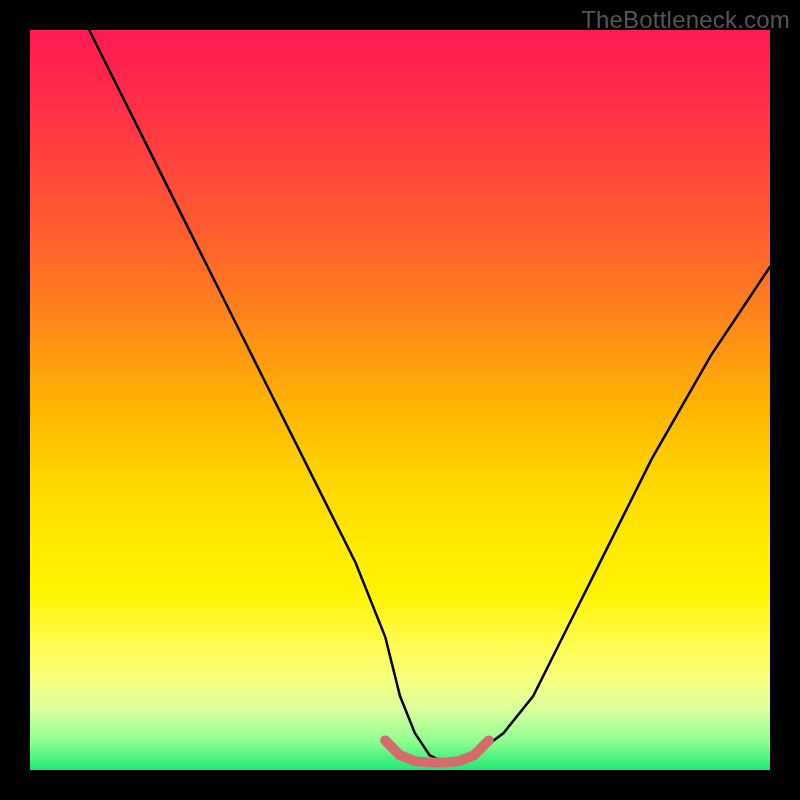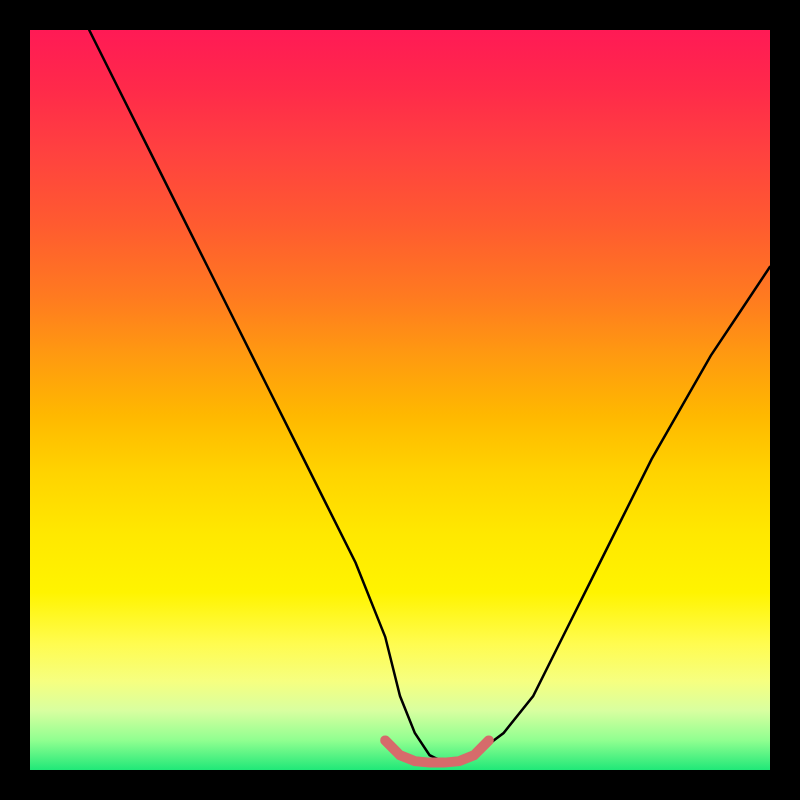--- a/index.html
+++ b/index.html
@@ -65,13 +65,14 @@
 </head>
 <body>
 
 <div class="frame">
   <div class="plot-area">
     <svg class="curve" viewBox="0 0 740 740" preserveAspectRatio="none">
       <path id="main-curve" fill="none" stroke="#000000" stroke-width="2.5" stroke-linecap="round" d="M59.2 0.0 L88.8 59.2 L118.4 118.4 L148.0 177.6 L177.6 236.8 L207.2 296.0 L236.8 355.2 L266.4 414.4 L296.0 473.6 L325.6 532.8 L355.2 606.8 L370.0 666.0 L384.8 703.0 L399.6 725.2 L414.4 732.6 L429.2 732.6 L444.0 725.2 L473.6 703.0 L503.2 666.0 L532.8 606.8 L562.4 547.6 L592.0 488.4 L621.6 429.2 L651.2 377.4 L680.8 325.6 L710.4 281.2 L740.0 236.8"></path>
       <path id="flat-curve" fill="none" stroke="#d66b6b" stroke-width="10" stroke-linecap="round" d="M355.2 710.4 L370.0 725.2 L384.8 731.1 L399.6 732.6 L414.4 732.6 L429.2 731.1 L444.0 725.2 L458.8 710.4"></path>
     </svg>
   </div>
+  <div class="watermark">TheBottleneck.com</div>
 </div>
 
 </body></html>

